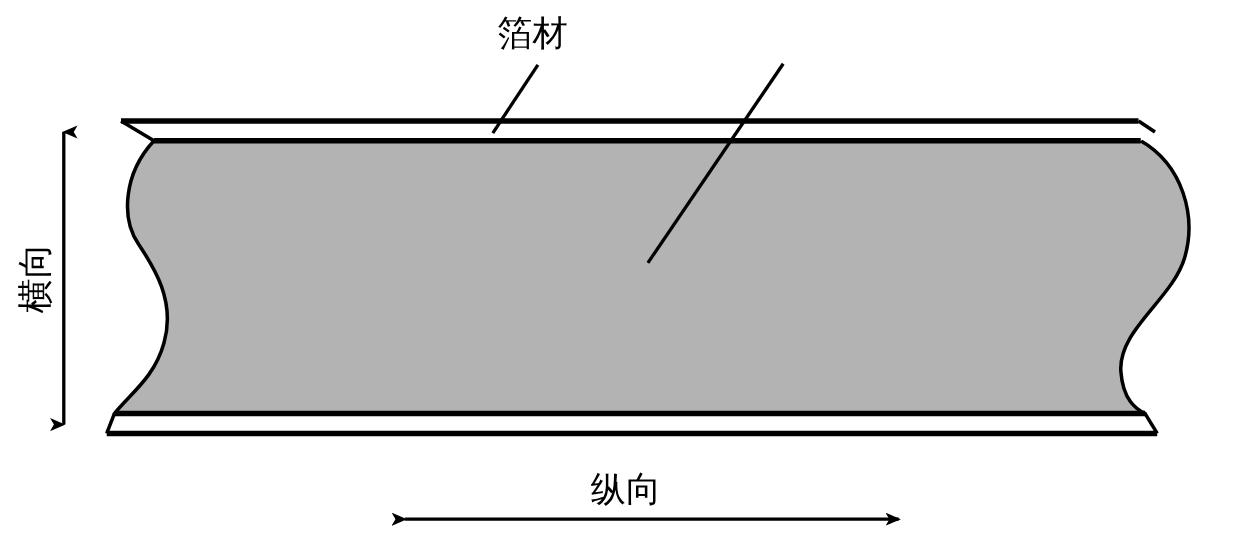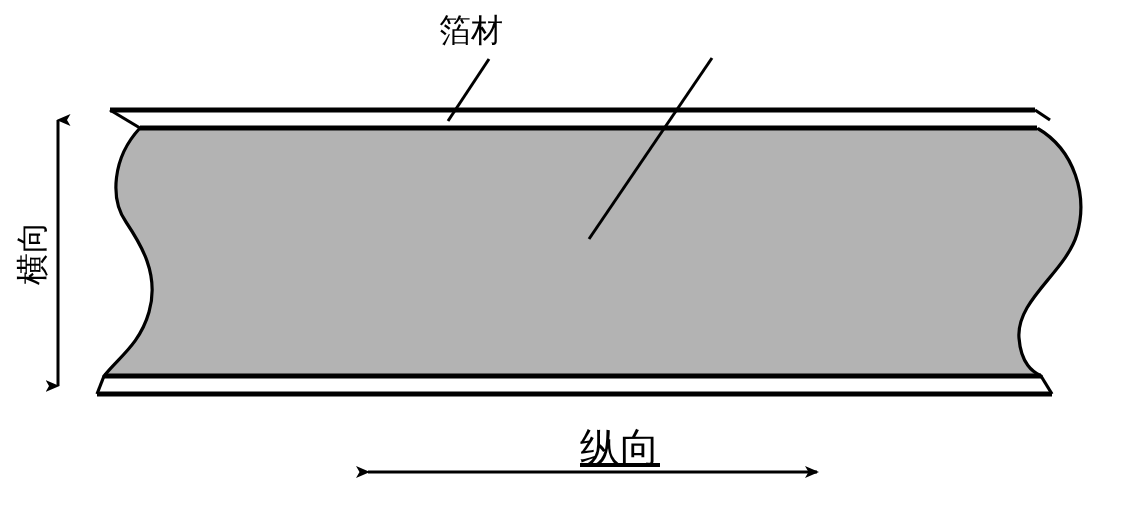--- a/index.html
+++ b/index.html
@@ -29,44 +29,43 @@
   }
   .diagram-label {
     position: absolute;
     font-family: "Liberation Serif", "DejaVu Serif", serif;
     color: #000000;
     white-space: nowrap;
     line-height: 1;
     user-select: none;
   }
   #label-foil {
-    left: 471px;
+    left: 484px;
     top: 14px;
     font-size: 32px;
     transform: translateX(-50%);
   }
   #label-electrode {
     left: 755px;
     top: 14px;
     font-size: 32px;
     transform: translateX(-50%);
   }
   #label-transverse {
     left: 32px;
     top: 253px;
     font-size: 32px;
     transform: translate(-50%, -50%) rotate(-90deg);
     transform-origin: center center;
   }
   #label-longitudinal {
-    left: 620px;
+    left: 569px;
     top: 428px;
-    font-size: 40px;
+    font-size: 32px;
     transform: translateX(-50%);
-    text-decoration: underline;
   }
 </style>
 </head>
 <body>
 
 <div id="diagram-root">
 
   <svg class="diagram-canvas" viewBox="0 0 1133 507" xmlns="http://www.w3.org/2000/svg">
 
     <defs>

